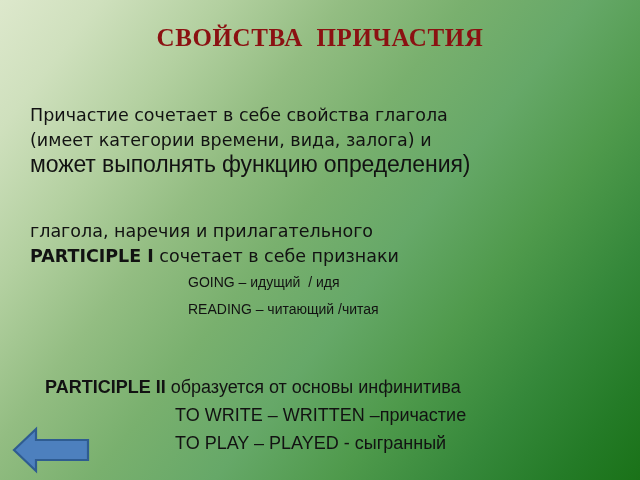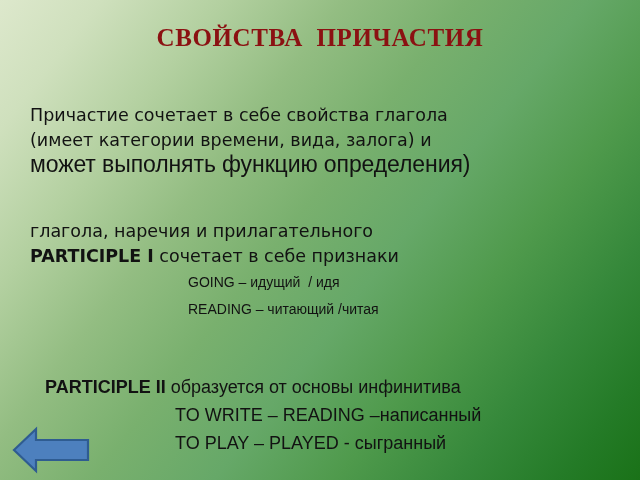--- a/index.html
+++ b/index.html
@@ -144,21 +144,21 @@
 
   <div id="part1">
     <span class="ln">глагола, наречия и прилагательного</span>
     <span class="ln"><span class="lead">PARTICIPLE I</span><span> сочетает в себе признаки</span></span>
     <span class="ln indent">GOING – идущий  / идя</span>
     <span class="ln indent">READING – читающий /читая</span>
   </div>
 
   <div id="part2">
     <span class="ln"><span class="lead">PARTICIPLE II</span><span> образуется от основы инфинитива</span></span>
-    <span class="ln indent">TO WRITE – READING –написанный</span>
+    <span class="ln indent">TO WRITE – WRITTEN –причастие</span>
     <span class="ln indent">TO PLAY – PLAYED - сыгранный</span>
   </div>
 
   <div id="back-arrow">
     <svg width="80" height="52" viewBox="0 0 80 52">
       <polygon points="3,26 25,5 25,16 77,16 77,36 25,36 25,47" fill="#4d80be" stroke="#2f5c91" stroke-width="2.2" stroke-linejoin="miter"></polygon>
     </svg>
   </div>
 
 </div>

